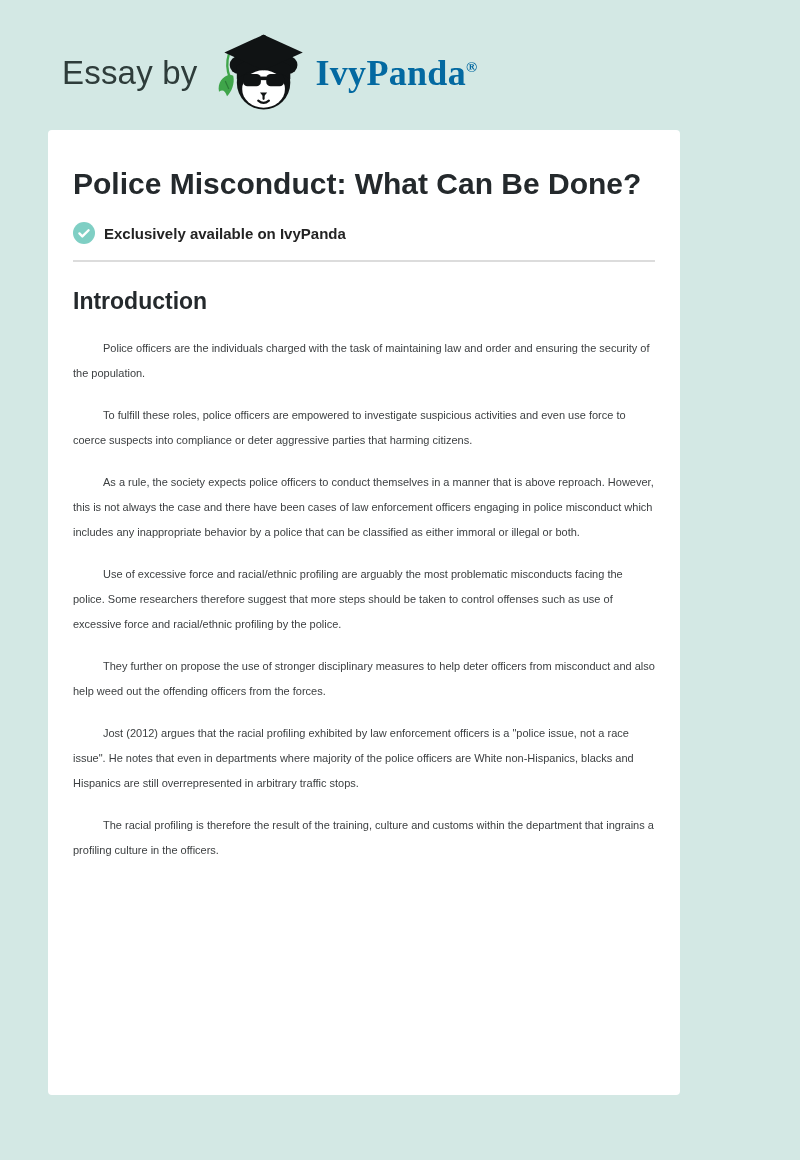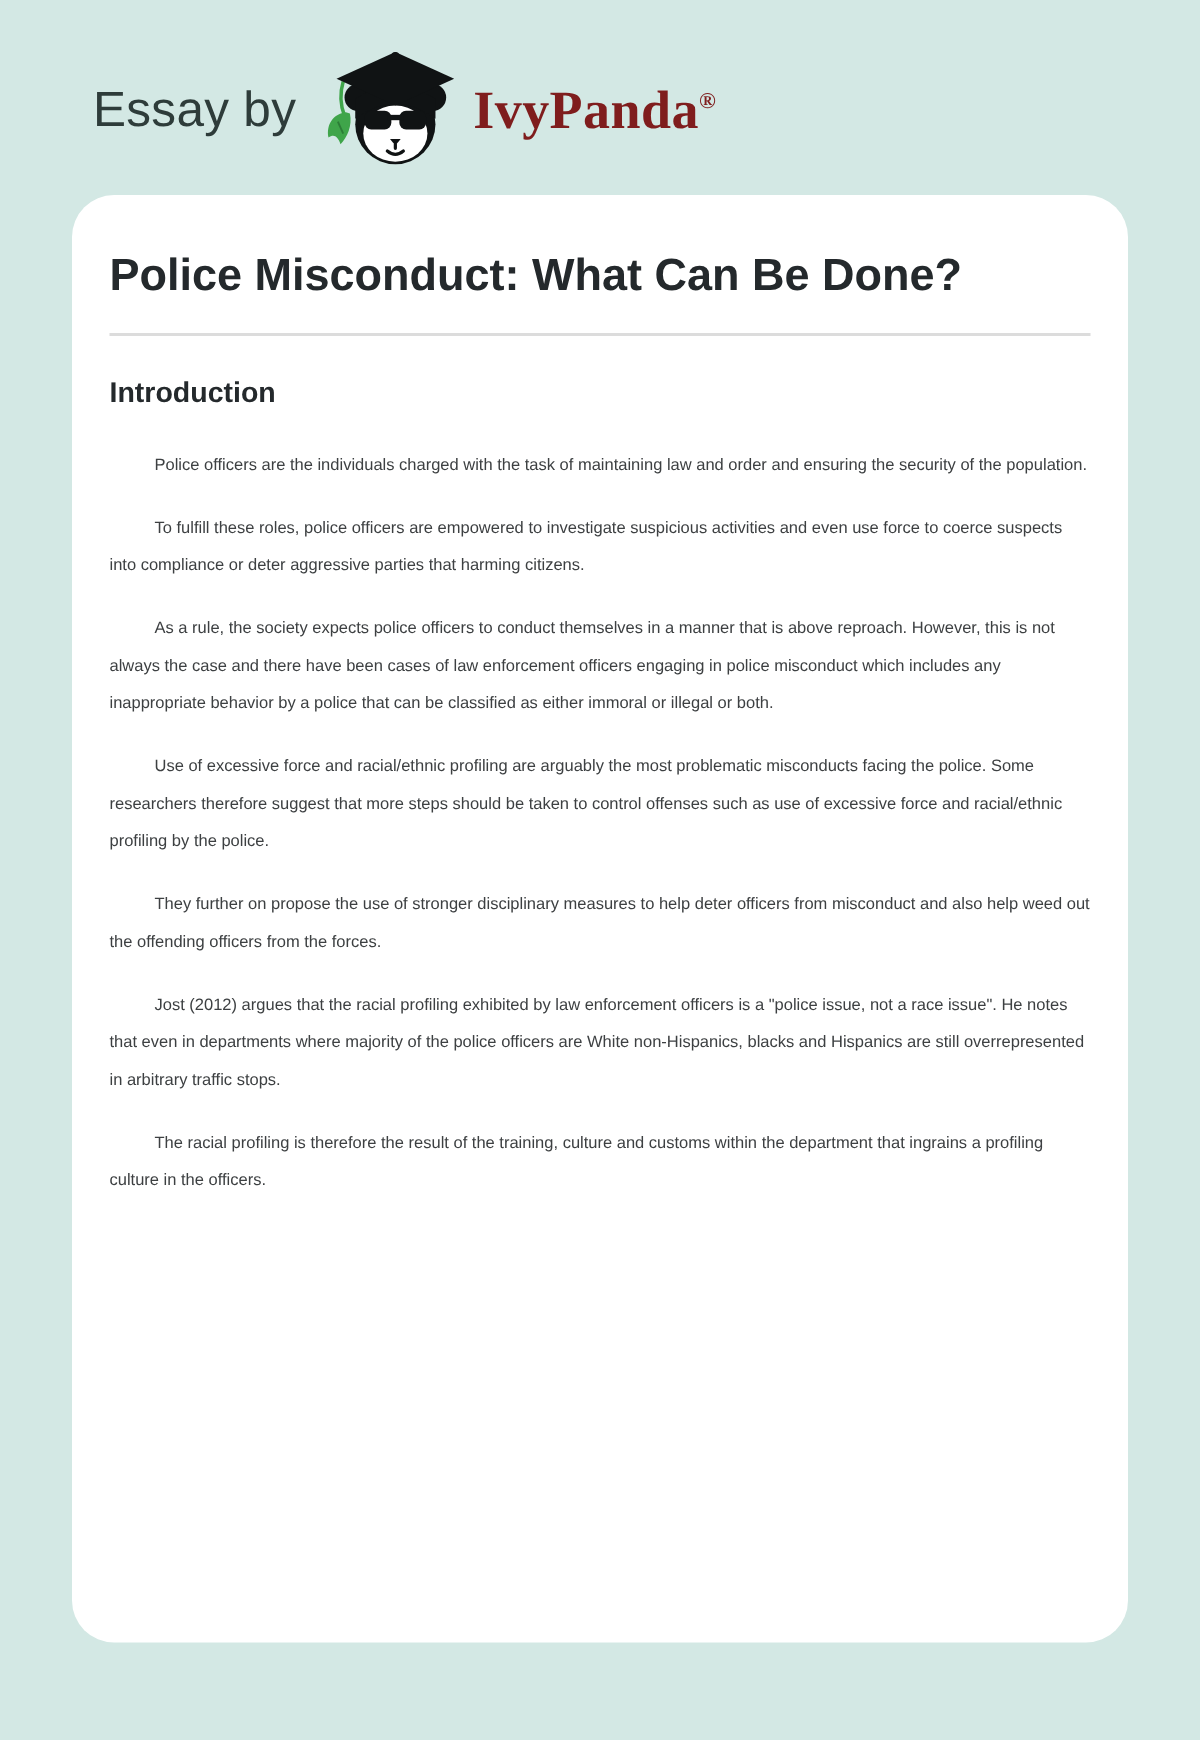--- a/index.html
+++ b/index.html
@@ -23,36 +23,36 @@
     font-size: 33px;
     color: #2e3c3a;
     letter-spacing: 0.2px;
     margin-right: 16px;
   }
   .logo-icon { display: inline-block; line-height: 0; margin-right: 10px; }
   .brand-wordmark {
     font-family: "Liberation Serif", serif;
     font-weight: 700;
     font-size: 36px;
-    color: #7f1d1d;
+    color: #0369a1;
     letter-spacing: 0.3px;
   }
   .brand-wordmark sup {
     font-size: 15px;
     font-weight: 700;
     vertical-align: super;
     line-height: 0;
   }
 
   
   .essay-card {
     margin: 14px 48px 0 48px;
-    width: 704px;
+    width: 632px;
     background: #ffffff;
-    border-radius: 28px;
+    border-radius: 4px;
     padding: 36px 25px 66px 25px;
     min-height: 965px;
   }
 
   .essay-title {
     font-size: 30px;
     line-height: 36px;
     font-weight: 700;
     color: #24292c;
     margin-bottom: 20px;
@@ -71,21 +71,21 @@
   }
 
   .divider {
     border: none;
     height: 2px;
     background: #dcdcdc;
     margin: 0;
   }
 
   .essay-section h2 {
-    font-size: 19px;
+    font-size: 23px;
     line-height: 30px;
     font-weight: 700;
     color: #24292c;
     margin: 24px 0 20px 0;
   }
   .essay-section p {
     font-size: 11px;
     line-height: 25px;
     color: #3d4042;
     text-indent: 30px;
@@ -126,20 +126,29 @@
     </svg>
   </span>
 
   <span class="brand-wordmark"><span>IvyPanda</span><sup>®</sup></span>
 </header>
 
 <main class="essay-card">
 
   <h1 class="essay-title">Police Misconduct: What Can Be Done?</h1>
 
+  <div class="badge-row">
+    <span class="badge-icon">
+      <svg width="22" height="22" viewBox="0 0 24 24" xmlns="http://www.w3.org/2000/svg">
+        <circle cx="12" cy="12" r="12" fill="#7fcfc4"></circle>
+        <path d="M7,12.5 l3.2,3.2 L17,9" stroke="#ffffff" stroke-width="2.6" fill="none" stroke-linecap="round" stroke-linejoin="round"></path>
+      </svg>
+    </span>
+    <span class="badge-label">Exclusively available on IvyPanda</span>
+  </div>
 
   <hr class="divider">
 
   <section class="essay-section">
     <h2>Introduction</h2>
     <p>Police officers are the individuals charged with the task of maintaining law and order and ensuring the security of the population.</p>
     <p>To fulfill these roles, police officers are empowered to investigate suspicious activities and even use force to coerce suspects into compliance or deter aggressive parties that harming citizens.</p>
     <p>As a rule, the society expects police officers to conduct themselves in a manner that is above reproach. However, this is not always the case and there have been cases of law enforcement officers engaging in police misconduct which includes any inappropriate behavior by a police that can be classified as either immoral or illegal or both.</p>
     <p>Use of excessive force and racial/ethnic profiling are arguably the most problematic misconducts facing the police. Some researchers therefore suggest that more steps should be taken to control offenses such as use of excessive force and racial/ethnic profiling by the police.</p>
     <p>They further on propose the use of stronger disciplinary measures to help deter officers from misconduct and also help weed out the offending officers from the forces.</p>

